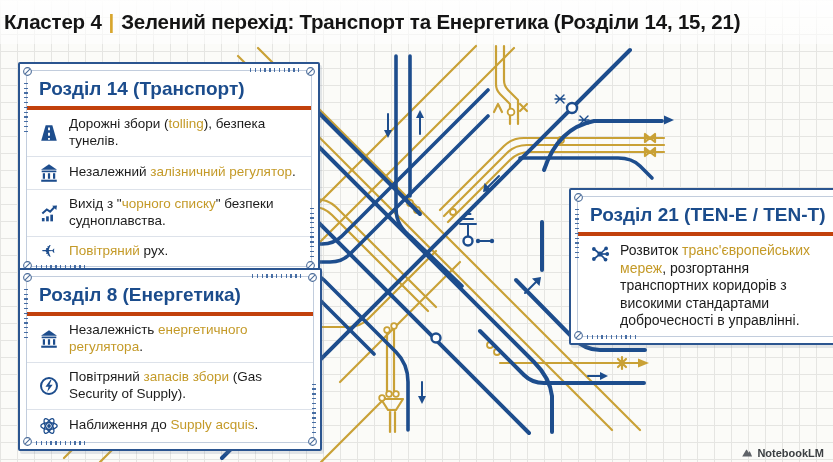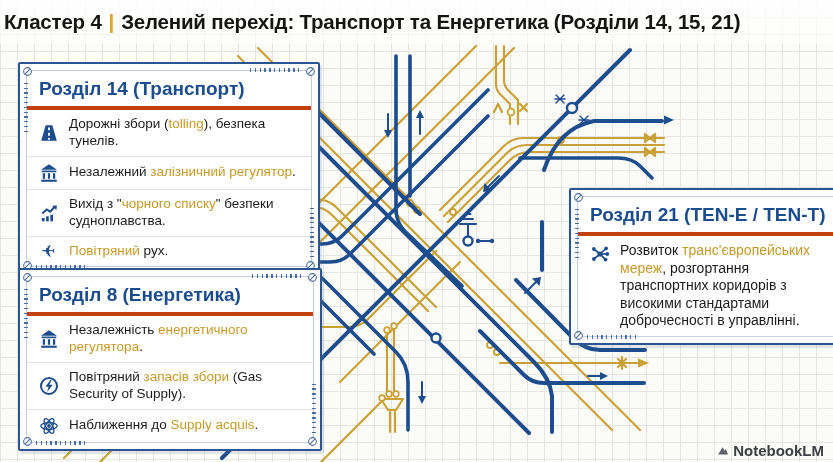--- a/index.html
+++ b/index.html
@@ -38,21 +38,21 @@
   .screw.tl{top:2px;left:2px;} .screw.tr{top:2px;right:2px;}
   .screw.bl{bottom:2px;left:2px;} .screw.br{bottom:2px;right:2px;}
   .ticks-h{position:absolute;height:4px;width:52px;opacity:.85;
     background:repeating-linear-gradient(90deg,#2a5796 0 1.3px,transparent 1.3px 4.8px);}
   .ticks-h.tr{top:4px;right:16px;} .ticks-h.bl{bottom:4px;left:16px;}
   .ticks-v{position:absolute;width:4px;height:52px;opacity:.85;
     background:repeating-linear-gradient(0deg,#2a5796 0 1.3px,transparent 1.3px 4.8px);}
   .ticks-v.lt{left:4px;top:16px;} .ticks-v.rb{right:4px;bottom:16px;}
   
   .footer{position:absolute;right:9px;bottom:3px;z-index:5;display:flex;align-items:center;gap:4px;
-    font-size:15px;font-weight:700;color:#3c4043;}
+    font-size:11px;font-weight:700;color:#3c4043;}
 </style>
 </head>
 <body>
 
 <div class="stage">
 
   <svg class="map" width="833" height="462" viewBox="0 0 833 462">
 
     <g stroke="#c9a136" stroke-width="2.2" fill="none" stroke-linecap="round" stroke-linejoin="round">
       <path d="M258 48 L640 430"></path>

